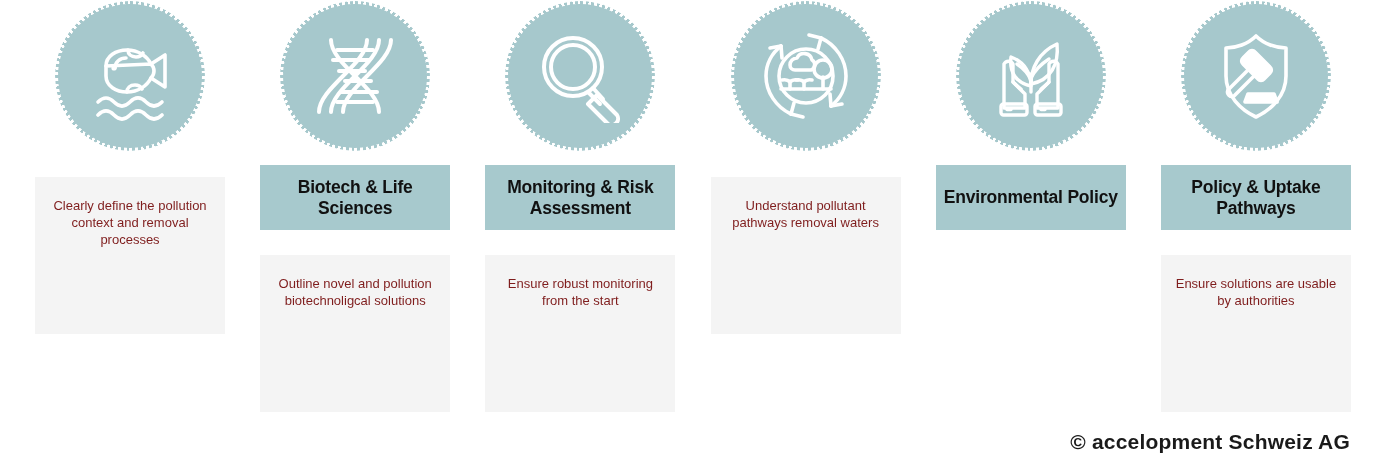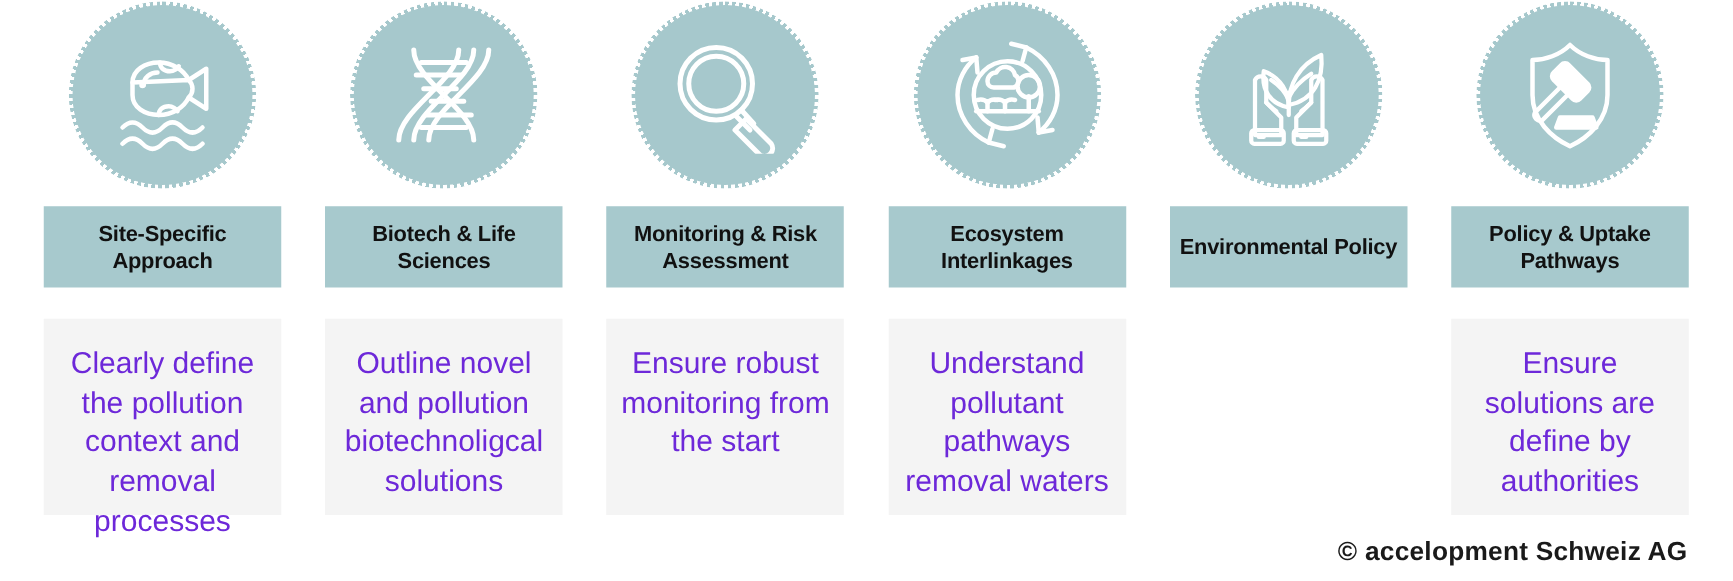--- a/index.html
+++ b/index.html
@@ -113,23 +113,23 @@
     background: #f4f4f4;
     margin-top: 25px;
     display: flex;
     align-items: flex-start;
     justify-content: center;
     text-align: center;
     box-sizing: border-box;
     padding: 20px 10px 10px 10px;
   }
   .body-card span {
-    font-size: 24px;
+    font-size: 13px;
     font-weight: normal;
-    color: #6d28d9;
+    color: #7f1d1d;
     line-height: 1.32;
   }
 
   
   .footer {
     position: absolute;
     right: 36px;
     top: 430px;
     font-size: 21px;
     font-weight: bold;
@@ -155,23 +155,20 @@
               <path d="M69 36 L83 27 L83 59 L69 50"></path>
               <path d="M46 22 C46 26 49 29 54 29 C57 29 60 27 61 25"></path>
               <path d="M45 64 C45 60 48 57 53 57 C56 57 59 59 60 61"></path>
               <path d="M33 40 C33 34 38 30 44 30"></path>
               <circle cx="32" cy="40" r="2.6" fill="#ffffff" stroke="none"></circle>
               <path d="M16 74 q8 -8 16 0 t16 0 t16 0 t16 0"></path>
               <path d="M16 87 q8 -8 16 0 t16 0 t16 0 t16 0"></path>
             </svg>
           </span>
         </div>
-      </div>
-      <div class="label-bar">
-        <span>Site-Specific Approach</span>
       </div>
       <div class="body-card">
         <span>Clearly define the pollution context and removal processes</span>
       </div>
     </div>
 
     <div class="card">
       <div class="icon-wrap">
         <div class="medallion">
           <span>
@@ -249,23 +246,20 @@
               <path d="M33 62 L33 54"></path>
               <path d="M33 55 a7 5 0 0 1 8 -2"></path>
               <path d="M33 55 a7 5 0 0 0 -8 -2"></path>
               <path d="M47 62 L47 54"></path>
               <path d="M47 55 a7 5 0 0 1 8 -2"></path>
               <path d="M47 55 a7 5 0 0 0 -8 -2"></path>
             </svg>
           </span>
         </div>
       </div>
-      <div class="label-bar">
-        <span>Ecosystem Interlinkages</span>
-      </div>
       <div class="body-card">
         <span>Understand pollutant pathways removal waters</span>
       </div>
     </div>
 
     <div class="card">
       <div class="icon-wrap">
         <div class="medallion">
           <span>
             <svg width="96" height="96" viewBox="0 0 96 96" fill="none" stroke="#ffffff" stroke-width="3.4" stroke-linecap="round" stroke-linejoin="round">
@@ -310,21 +304,21 @@
 
               <path d="M40 66 L66 66 L69 74 L37 74 Z" fill="#ffffff" stroke="#ffffff"></path>
             </svg>
           </span>
         </div>
       </div>
       <div class="label-bar">
         <span>Policy &amp; Uptake Pathways</span>
       </div>
       <div class="body-card">
-        <span>Ensure solutions are define by authorities</span>
+        <span>Ensure solutions are usable by authorities</span>
       </div>
     </div>
 
   </div>
 
   <div class="footer">© accelopment Schweiz AG</div>
 
 </div>
 
 </body></html>

